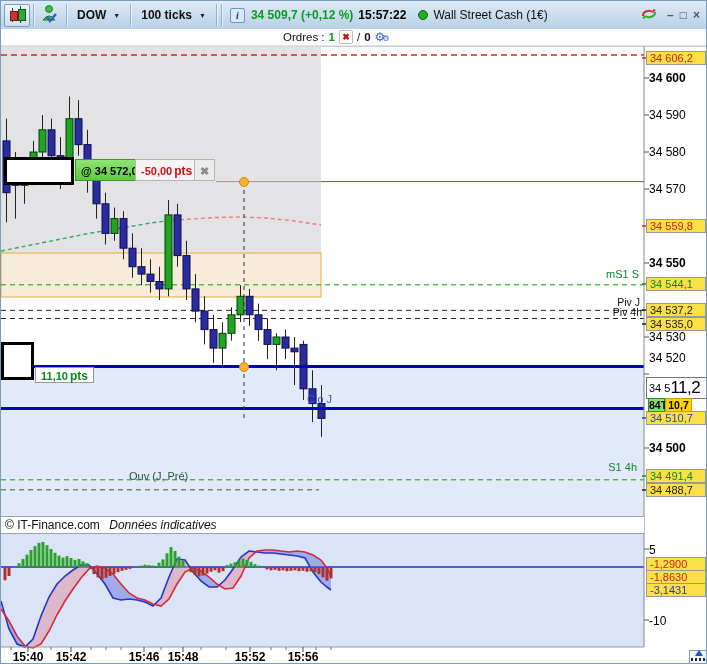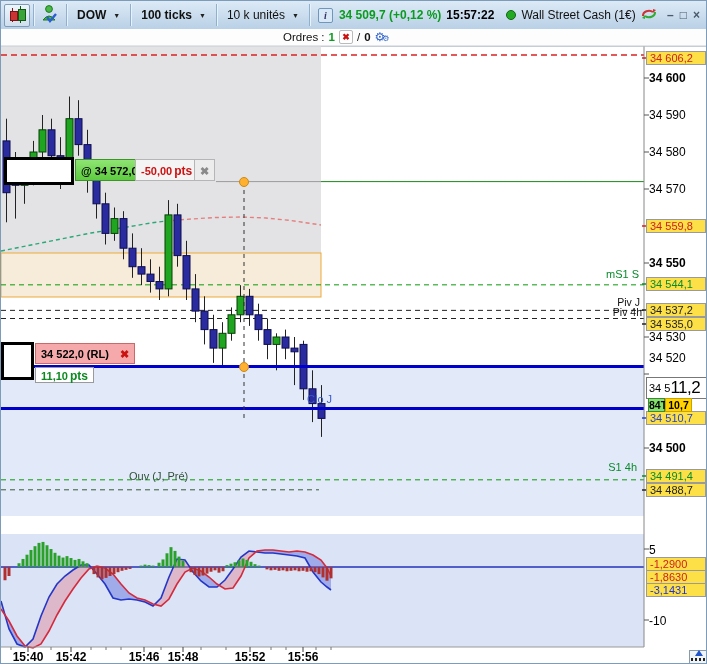--- a/index.html
+++ b/index.html
@@ -105,24 +105,20 @@
     <button class="tbtn">
       <span class="bold">DOW</span>
       <span class="arr">▼</span>
     </button>
     <div class="vsep"></div>
     <button class="tbtn">
       <span class="bold">100 ticks</span>
       <span class="arr">▼</span>
     </button>
     <div class="vsep"></div>
-    <button class="tbtn">
-      <span>10 k unités</span>
-      <span class="arr">▼</span>
-    </button>
     <div class="vsep"></div>
     <span class="info-ico" style="margin-left:6px;">i</span>
     <span class="qprice"><span>34 509,7</span> <span>(+0,12 %)</span></span>
     <span class="qtime">15:57:22</span>
     <span class="mkt-dot"></span>
     <span>Wall Street Cash (1€)</span>
     <span class="spacer"></span>
     <span>
       <svg width="20" height="18" viewBox="0 0 20 18">
         <path d="M4 11 a6 5 0 0 1 10 -4" fill="none" stroke="#cc3333" stroke-width="2"></path>
@@ -407,35 +403,35 @@
 
   <div class="redact" style="left:3px;top:156px;width:70px;height:28px;"></div>
   <div class="redact" style="left:0px;top:341px;width:33px;height:38px;"></div>
 
   <div class="otab green" style="left:74px;top:158px;">@ 34 572,0</div>
   <div class="otab greybox" style="left:134px;top:158px;">
     <span>-50,00</span><span class="unit">pts</span>
   </div>
   <div class="otab xtab" style="left:193px;top:158px;width:21px;">✖</div>
 
-  <div class="otab pink" style="left:34px;top:342px;">
-    <span>34 522,0 (RL)</span>
-    <span class="xred">✖</span>
-  </div>
   <div class="otab whitebox" style="left:34px;top:366px;">
     <span class="greenb">11,10</span><span class="unit greenb">pts</span>
   </div>
 
   <span class="annot" style="right:67px;top:267px;color:#0a8a2a;">mS1 S</span>
   <span class="annot" style="right:66px;top:295px;color:#111;font-size:10.5px;">Piv J</span>
   <span class="annot" style="right:64px;top:305px;color:#111;font-size:10.5px;">Piv 4h</span>
   <span class="annot" style="right:69px;top:460px;color:#0a8a2a;">S1 4h</span>
   <span class="annot" style="left:128px;top:469px;color:#31503a;">Ouv (J, Pré)</span>
   <span class="annot" style="left:306px;top:392px;color:#3a5acc;">Clo J</span>
 
+  <div class="copyright">
+    <span>© IT-Finance.com</span>
+    <span class="ital">Données indicatives</span>
+  </div>
 
   <div class="lastbox" id="lastbox" style="top: 376px;">
     <span class="sm">34 5</span>
       <span class="lg">11,2</span>
   </div>
   <div class="cntbox" id="tickcount" style="left: 647px; top: 397px; width: 17px; background: rgb(134, 224, 108); border: 1px solid rgb(58, 138, 58);">84T</div>
   <div class="cntbox" id="spreadbox" style="left: 664px; top: 397px; width: 27px; background: rgb(255, 210, 0); border: 1px solid rgb(201, 164, 0);">10,7</div>
 
   <div id="gen-labels">
       <div class="axlabel" style="top:70px;font-weight:700;">34 600</div>

